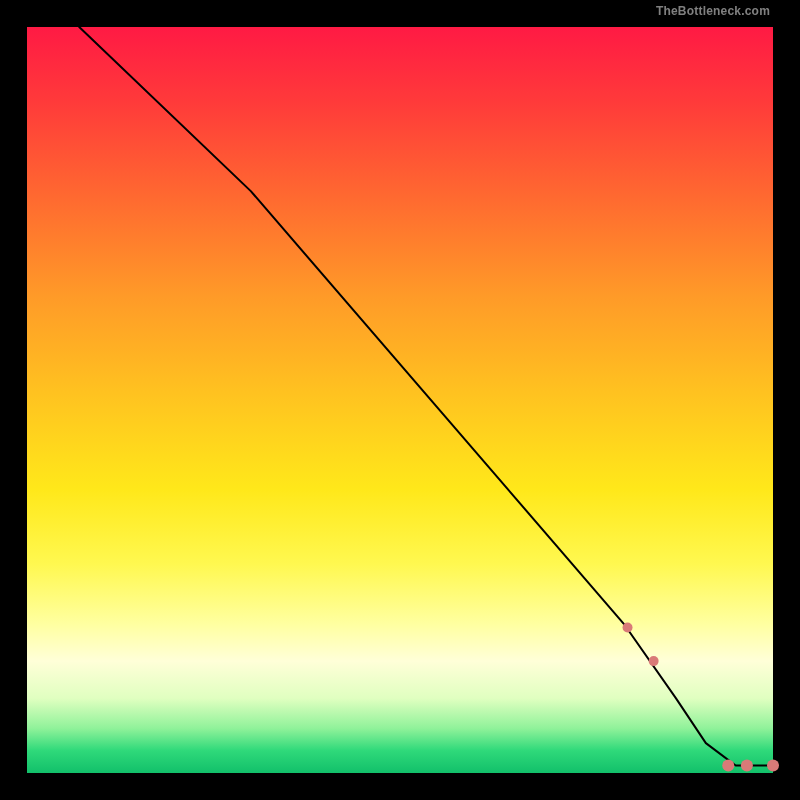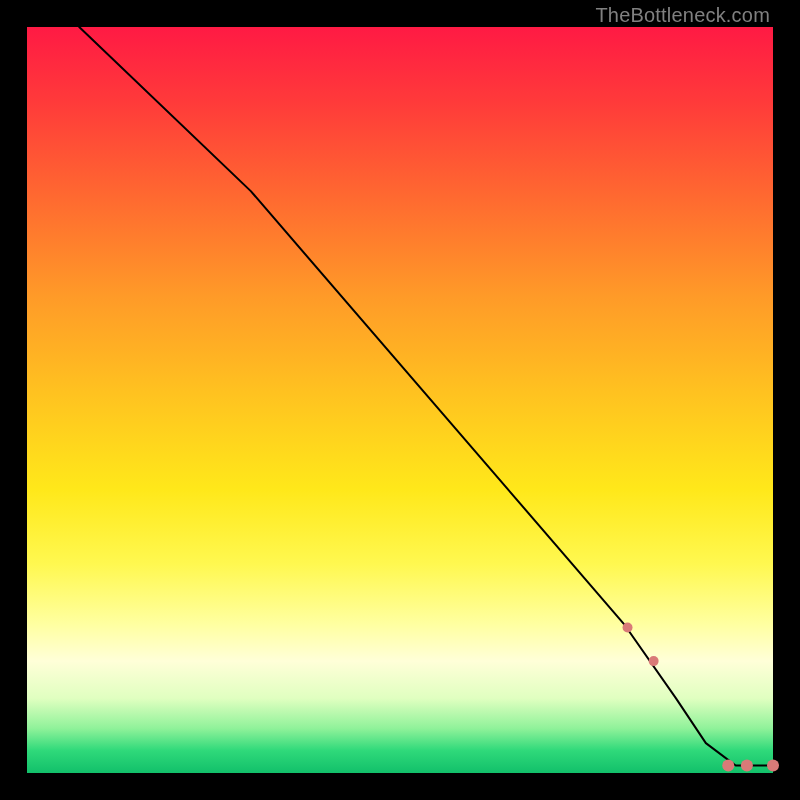--- a/index.html
+++ b/index.html
@@ -39,22 +39,22 @@
       #2fd97a 97%,
       #12c06a 100%
     );
   }
   .watermark {
     position: absolute;
     top: 4px;
     right: 30px;
     color: #808080;
     font-family: Arial, Helvetica, sans-serif;
-    font-size: 20px;
-    font-weight: 400;
+    font-size: 12px;
+    font-weight: 700;
     letter-spacing: 0.2px;
     text-align: right;
   }
   svg.overlay {
     position: absolute;
     left: 27px;
     top: 27px;
     width: 746px;
     height: 746px;
     overflow: visible;

